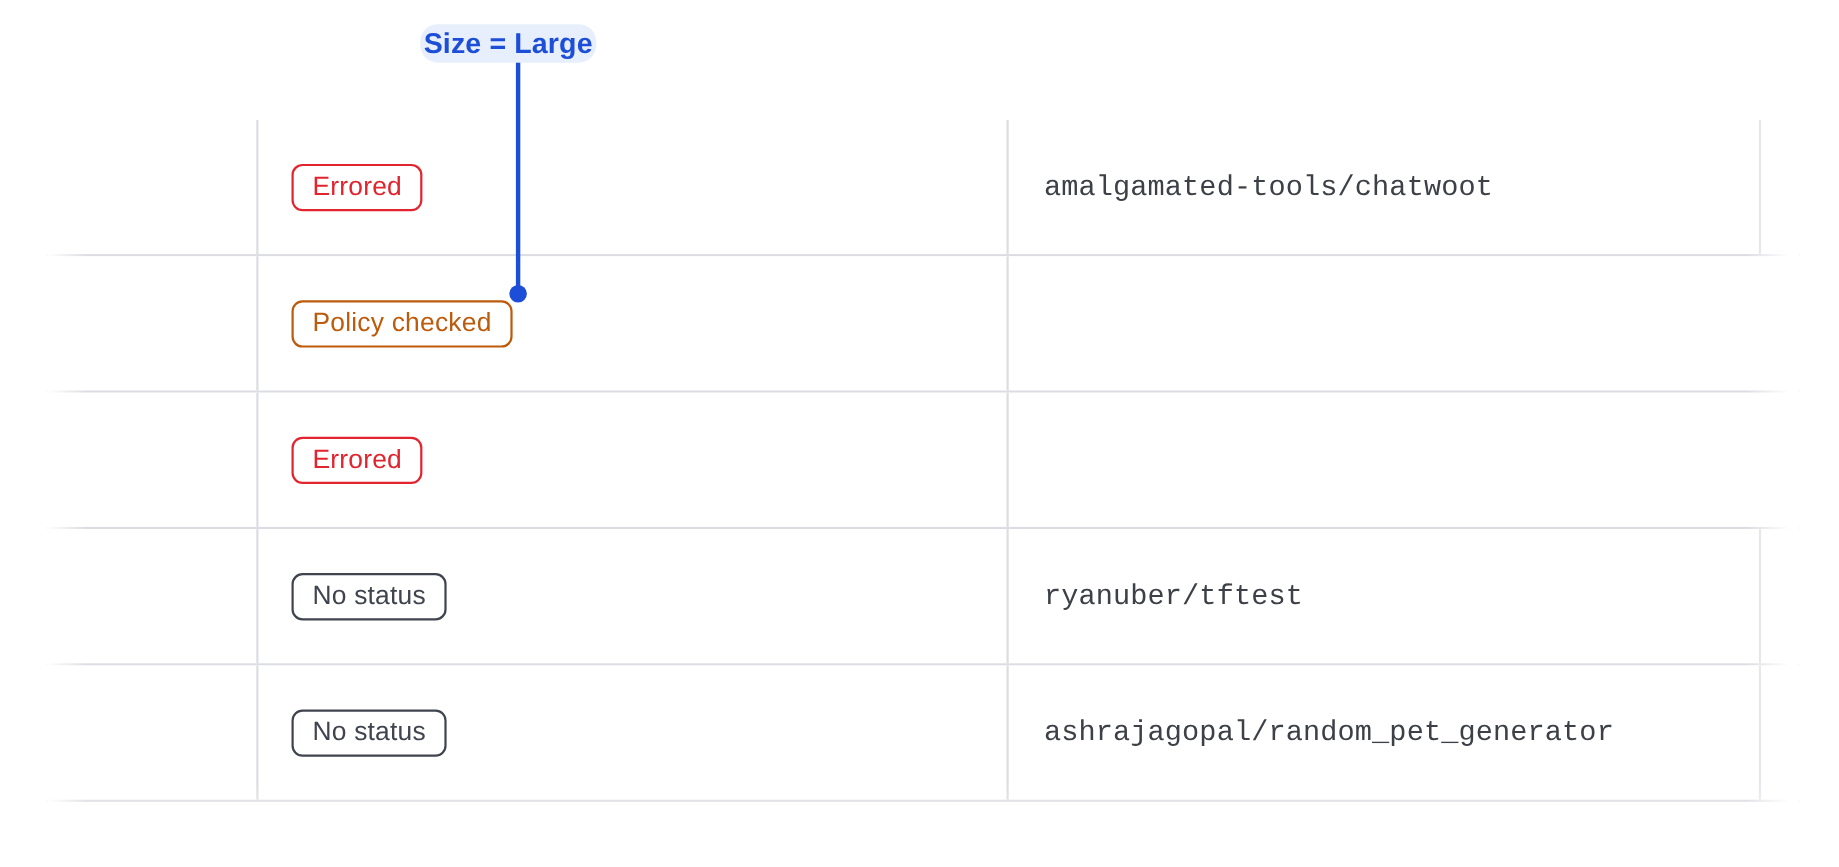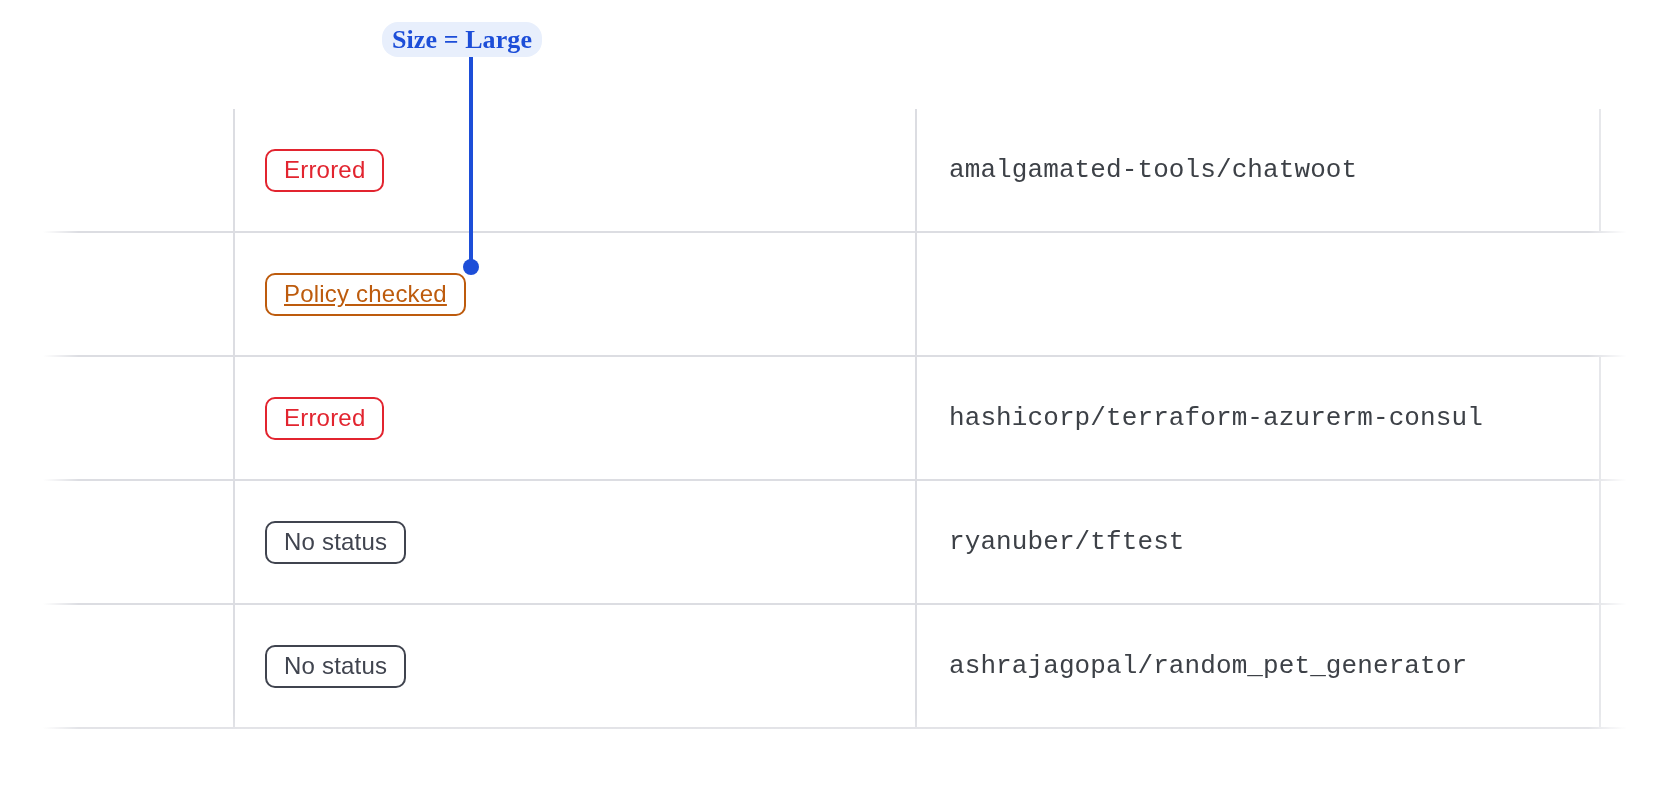--- a/index.html
+++ b/index.html
@@ -35,21 +35,21 @@
   .fade-right{left:1588px;top:109px;width:48px;height:679px;
     background:linear-gradient(to right,rgba(255,255,255,0) 0%,#ffffff 80%);}
   .fade-bottom{left:0;top:712px;width:1672px;height:76px;
     background:linear-gradient(to bottom,rgba(255,255,255,0) 0%,rgba(255,255,255,0.93) 100%);}
 
   
   .tooltip{
     position:absolute;left:382px;top:22px;width:160px;height:35px;z-index:10;
     background:var(--annot-bg);color:var(--accent);border-radius:16px;
     display:flex;align-items:center;justify-content:center;
-    font-size:26px;font-weight:600;letter-spacing:.1px;font-family:Liberation Serif, serif;
+    font-size:26px;font-weight:600;letter-spacing:.1px;
   }
   .connector-line{position:absolute;left:469px;top:57px;width:4px;height:210px;background:var(--accent);z-index:10;}
   .connector-dot{position:absolute;left:463px;top:259px;width:16px;height:16px;border-radius:50%;background:var(--accent);z-index:10;}
 </style>
 </head>
 <body>
 
 <div class="stage">
 
   <div class="table-wrap">
@@ -61,32 +61,29 @@
       </div>
       <div class="cell col2">
         <span class="repo-text">amalgamated-tools/chatwoot</span>
       </div>
       <div class="cell col3"></div>
     </div>
 
     <div class="trow">
       <div class="cell col0"></div>
       <div class="cell col1">
-        <span class="badge" style="color: rgb(189, 91, 13); text-decoration: underline;">Policy checked</span>
+        <span class="badge" style="color: rgb(189, 91, 13);">Policy checked</span>
       </div>
       <div class="cell col3"></div>
     </div>
 
     <div class="trow">
       <div class="cell col0"></div>
       <div class="cell col1">
         <span class="badge" style="color: rgb(226, 36, 47);">Errored</span>
-      </div>
-      <div class="cell col2">
-        <span class="repo-text">hashicorp/terraform-azurerm-consul</span>
       </div>
       <div class="cell col3"></div>
     </div>
 
     <div class="trow">
       <div class="cell col0"></div>
       <div class="cell col1">
         <span class="badge" style="color: rgb(64, 68, 79);">No status</span>
       </div>
       <div class="cell col2">

